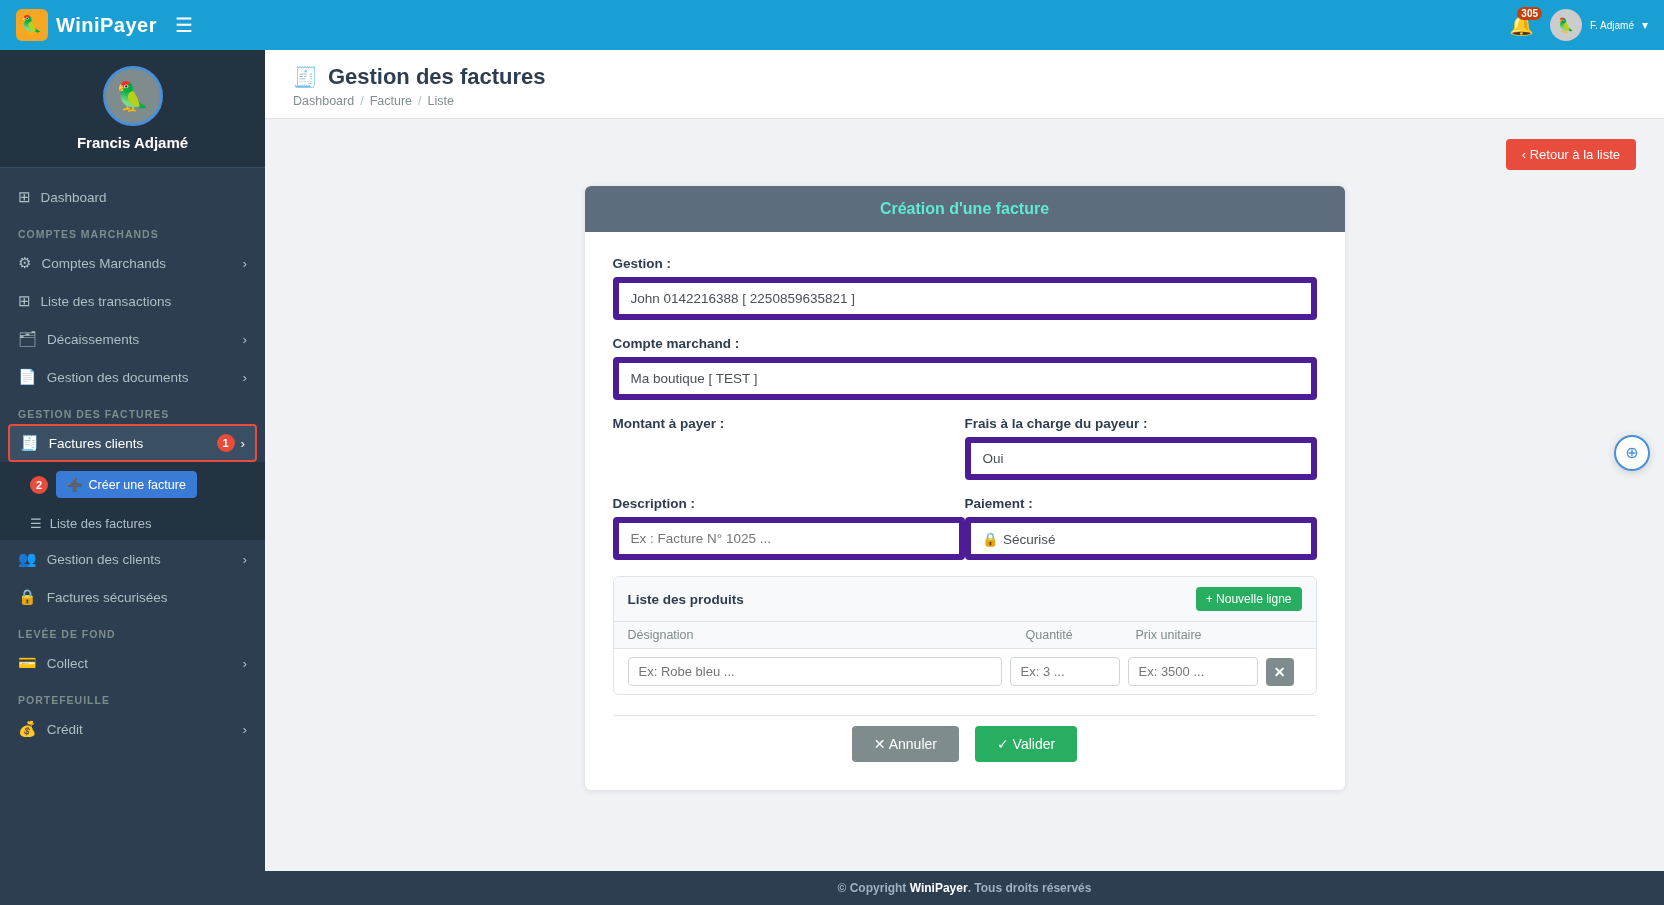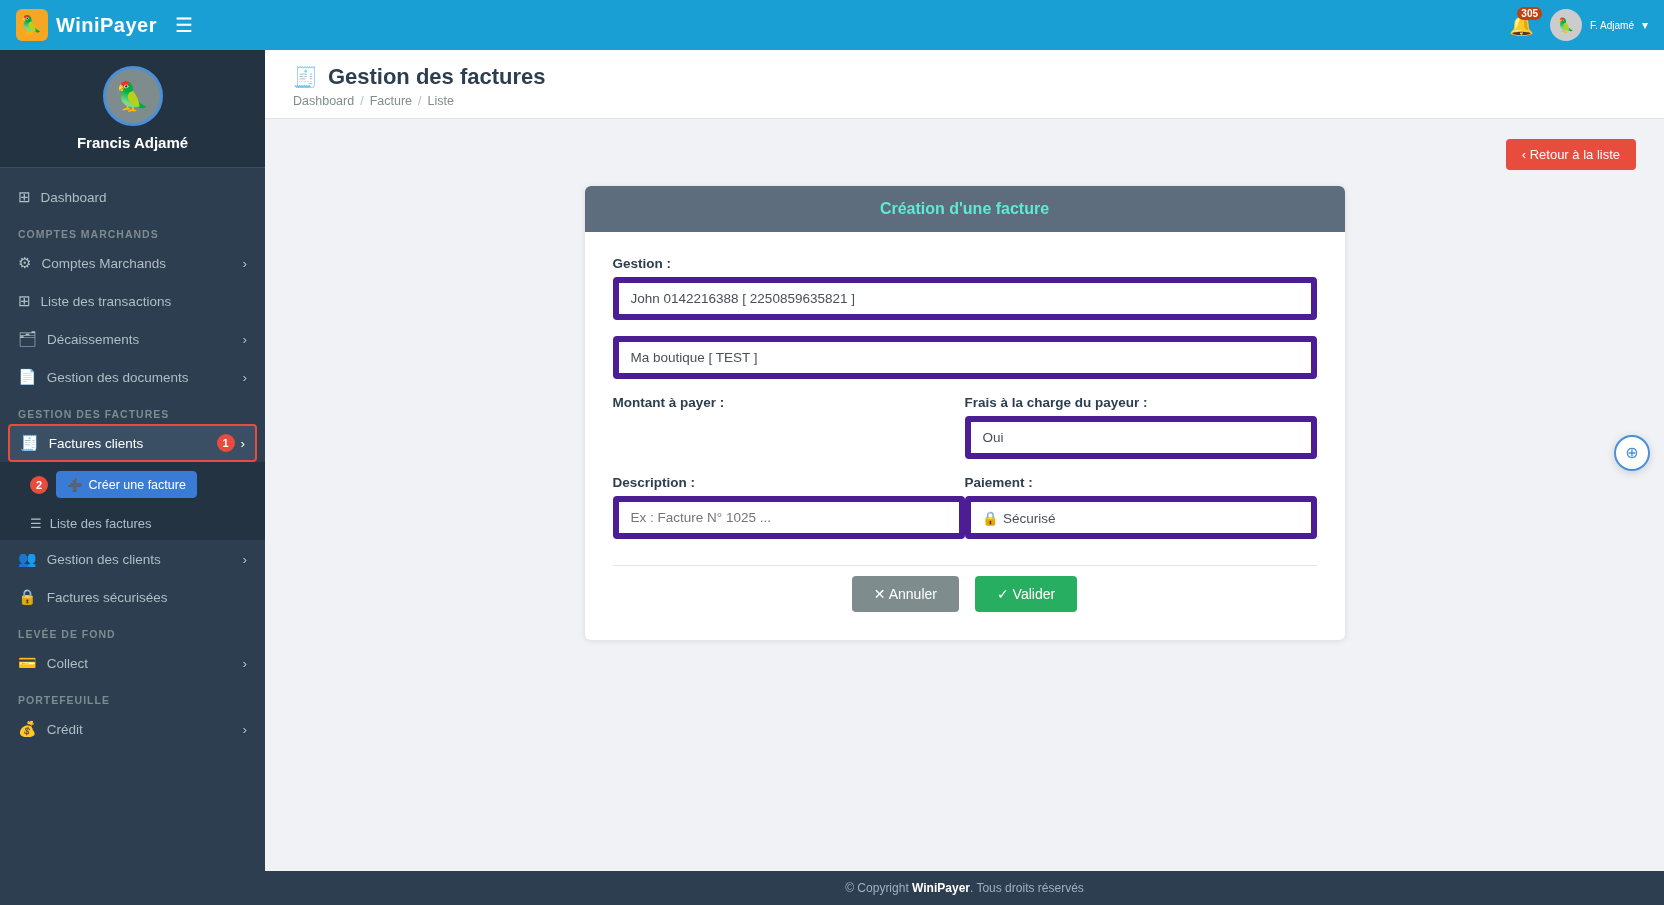--- a/index.html
+++ b/index.html
@@ -273,20 +273,21 @@
     }
 
     
     .page-footer {
       background: #2c3e50;
       color: #a0b0c0;
       text-align: center;
       padding: 10px;
       font-size: 12px;
       flex-shrink: 0;
+      font-weight: bold;
     }
     .page-footer strong { color: #fff; }
 
     
     .floating-help {
       position: fixed;
       right: 14px;
       top: 50%;
       transform: translateY(-50%);
       width: 36px; height: 36px;
@@ -461,20 +462,21 @@
       <div class="form-card">
         <div class="form-card-header">Création d'une facture</div>
         <div class="form-card-body">
 
           <div class="form-group">
             <label class="form-label">Gestion :</label>
             <input class="form-control" type="text" value="John 0142216388 [ 2250859635821 ]" style="">
           </div>
 
           <div class="form-group">
+            <label class="form-label">Compte marchand :</label>
             <input class="form-control" type="text" value="Ma boutique [ TEST ]" style="">
           </div>
 
           <div class="form-row">
             <div class="form-group">
               <label class="form-label">Montant à payer :</label>
             </div>
             <div class="form-group">
               <label class="form-label">Frais à la charge du payeur :</label>
               <input class="form-control" type="text" value="Oui" style="">
@@ -485,20 +487,38 @@
             <div class="form-group">
               <label class="form-label">Description :</label>
               <input class="form-control" type="text" placeholder="Ex : Facture N° 1025 ..." style="">
             </div>
             <div class="form-group">
               <label class="form-label">Paiement :</label>
               <input class="form-control" type="text" value="🔒 Sécurisé" style="">
             </div>
           </div>
 
+          <div class="products-section">
+            <div class="products-header">
+              <span class="products-title">Liste des produits</span>
+              <button class="new-line-btn">+ Nouvelle ligne</button>
+            </div>
+            <div class="products-table-header">
+              <span>Désignation</span>
+              <span>Quantité</span>
+              <span>Prix unitaire</span>
+              <span></span>
+            </div>
+            <div class="products-row">
+              <input type="text" placeholder="Ex: Robe bleu ..." style="">
+              <input type="text" placeholder="Ex: 3 ..." style="">
+              <input type="text" placeholder="Ex: 3500 ..." style="">
+              <button class="del-btn">✕</button>
+            </div>
+          </div>
 
           <div class="form-footer">
             <button class="btn-cancel">✕ Annuler</button>
             <button class="btn-submit">✓ Valider</button>
           </div>
 
         </div>
       </div>
     </div>
 

